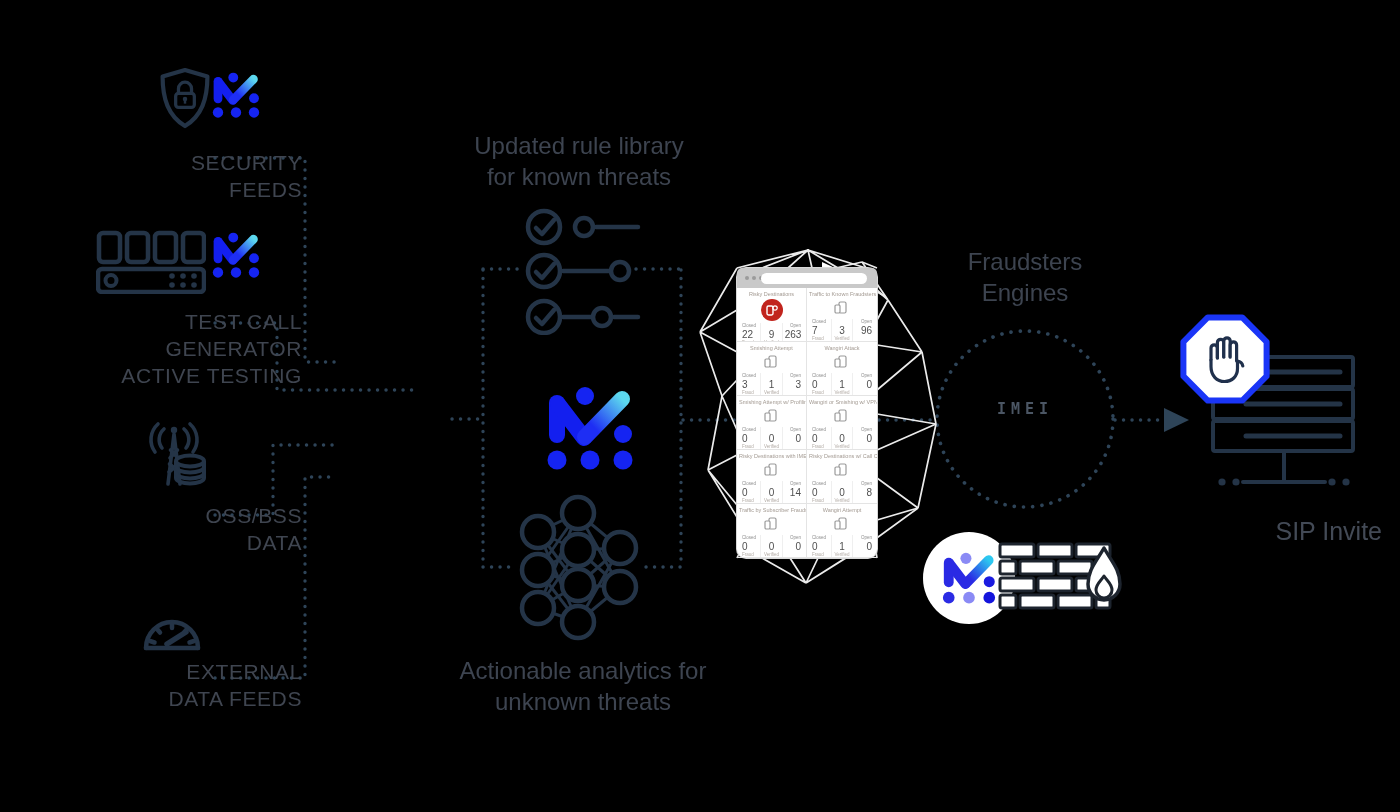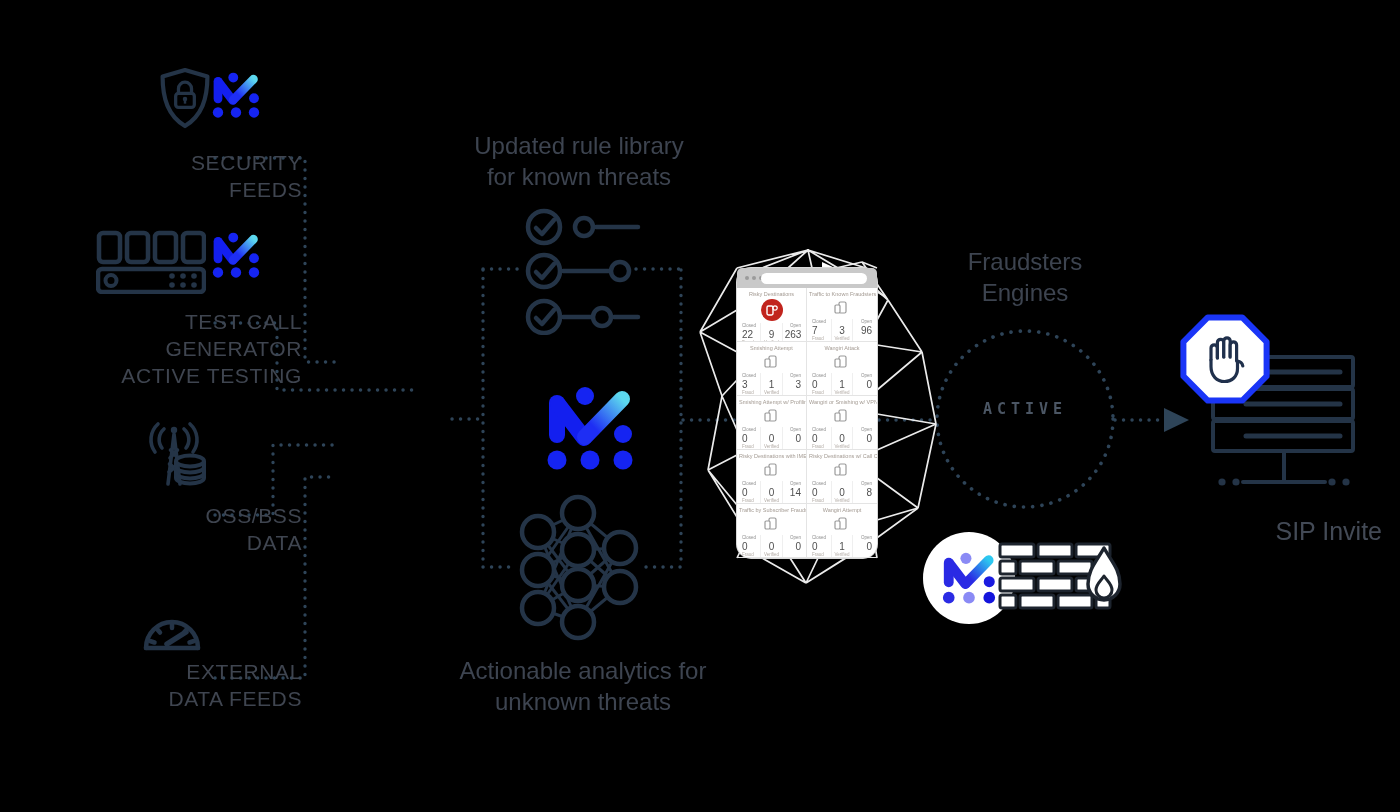--- a/index.html
+++ b/index.html
@@ -23,21 +23,21 @@
           mask-image:radial-gradient(ellipse 62% 52% at 46% 50%, #000 50%, transparent 98%);}
   .binary div:nth-child(1){margin-left:16px}
   .binary div:nth-child(2){margin-left:8px}
   .binary div:nth-child(3){margin-left:4px}
   .binary div:nth-child(5){margin-left:4px}
   .binary div:nth-child(7){margin-left:2px}
   .binary div:nth-child(9){margin-left:10px}
   .binary div:nth-child(10){margin-left:14px}
 
   
-  .dash{left:737px;top:268px;width:140px;height:290px;border-radius:14px;background:#fff;
+  .dash{left:737px;top:268px;width:140px;height:290px;border-radius:9px;background:#fff;
         box-shadow:0 0 0 1px #d8d8d8;}
   .dash-bar{position:relative;height:20px;background:#c9c9c9;border-radius:5px 5px 0 0;}
   .dash-dot{position:absolute;top:8px;width:4px;height:4px;border-radius:50%;background:#9b9b9b;}
   .dash-pill{position:absolute;left:24px;top:4.5px;width:106px;height:11px;border-radius:6px;background:#fff;}
   .cards{display:grid;grid-template-columns:70px 70px;grid-auto-rows:54px;}
   .card{border-bottom:1px solid #e4e4e4;overflow:hidden;}
   .card:nth-child(odd){border-right:1px solid #e4e4e4;}
   .card-title{margin-top:3px;height:7px;padding:0 2px;font-size:5.5px;line-height:7px;
               color:#a39a92;text-align:center;white-space:nowrap;overflow:hidden;}
   .card-icon{height:20px;display:flex;align-items:center;justify-content:center;}
@@ -557,21 +557,21 @@
 
     </div>
   </div>
 
   <div class="abs h2" style="left:865px;top:246px">
     <div>Fraudsters</div>
     <div>Engines</div>
   </div>
 
   <div class="abs mono-label" style="left:935px;top:396px">
-    <div>ACTIVE</div>
+    <div>IMEI</div>
   </div>
 
   <div class="abs badge-circle">
     <svg width="54" height="52" viewBox="0 0 88 84">
       <defs>
           <linearGradient id="lg4" x1="0" y1="1" x2="1" y2="0">
         <stop offset="0.2" stop-color="#2a2ae4"></stop>
             <stop offset="1" stop-color="#2cc8f0"></stop>
           </linearGradient>
         </defs>

